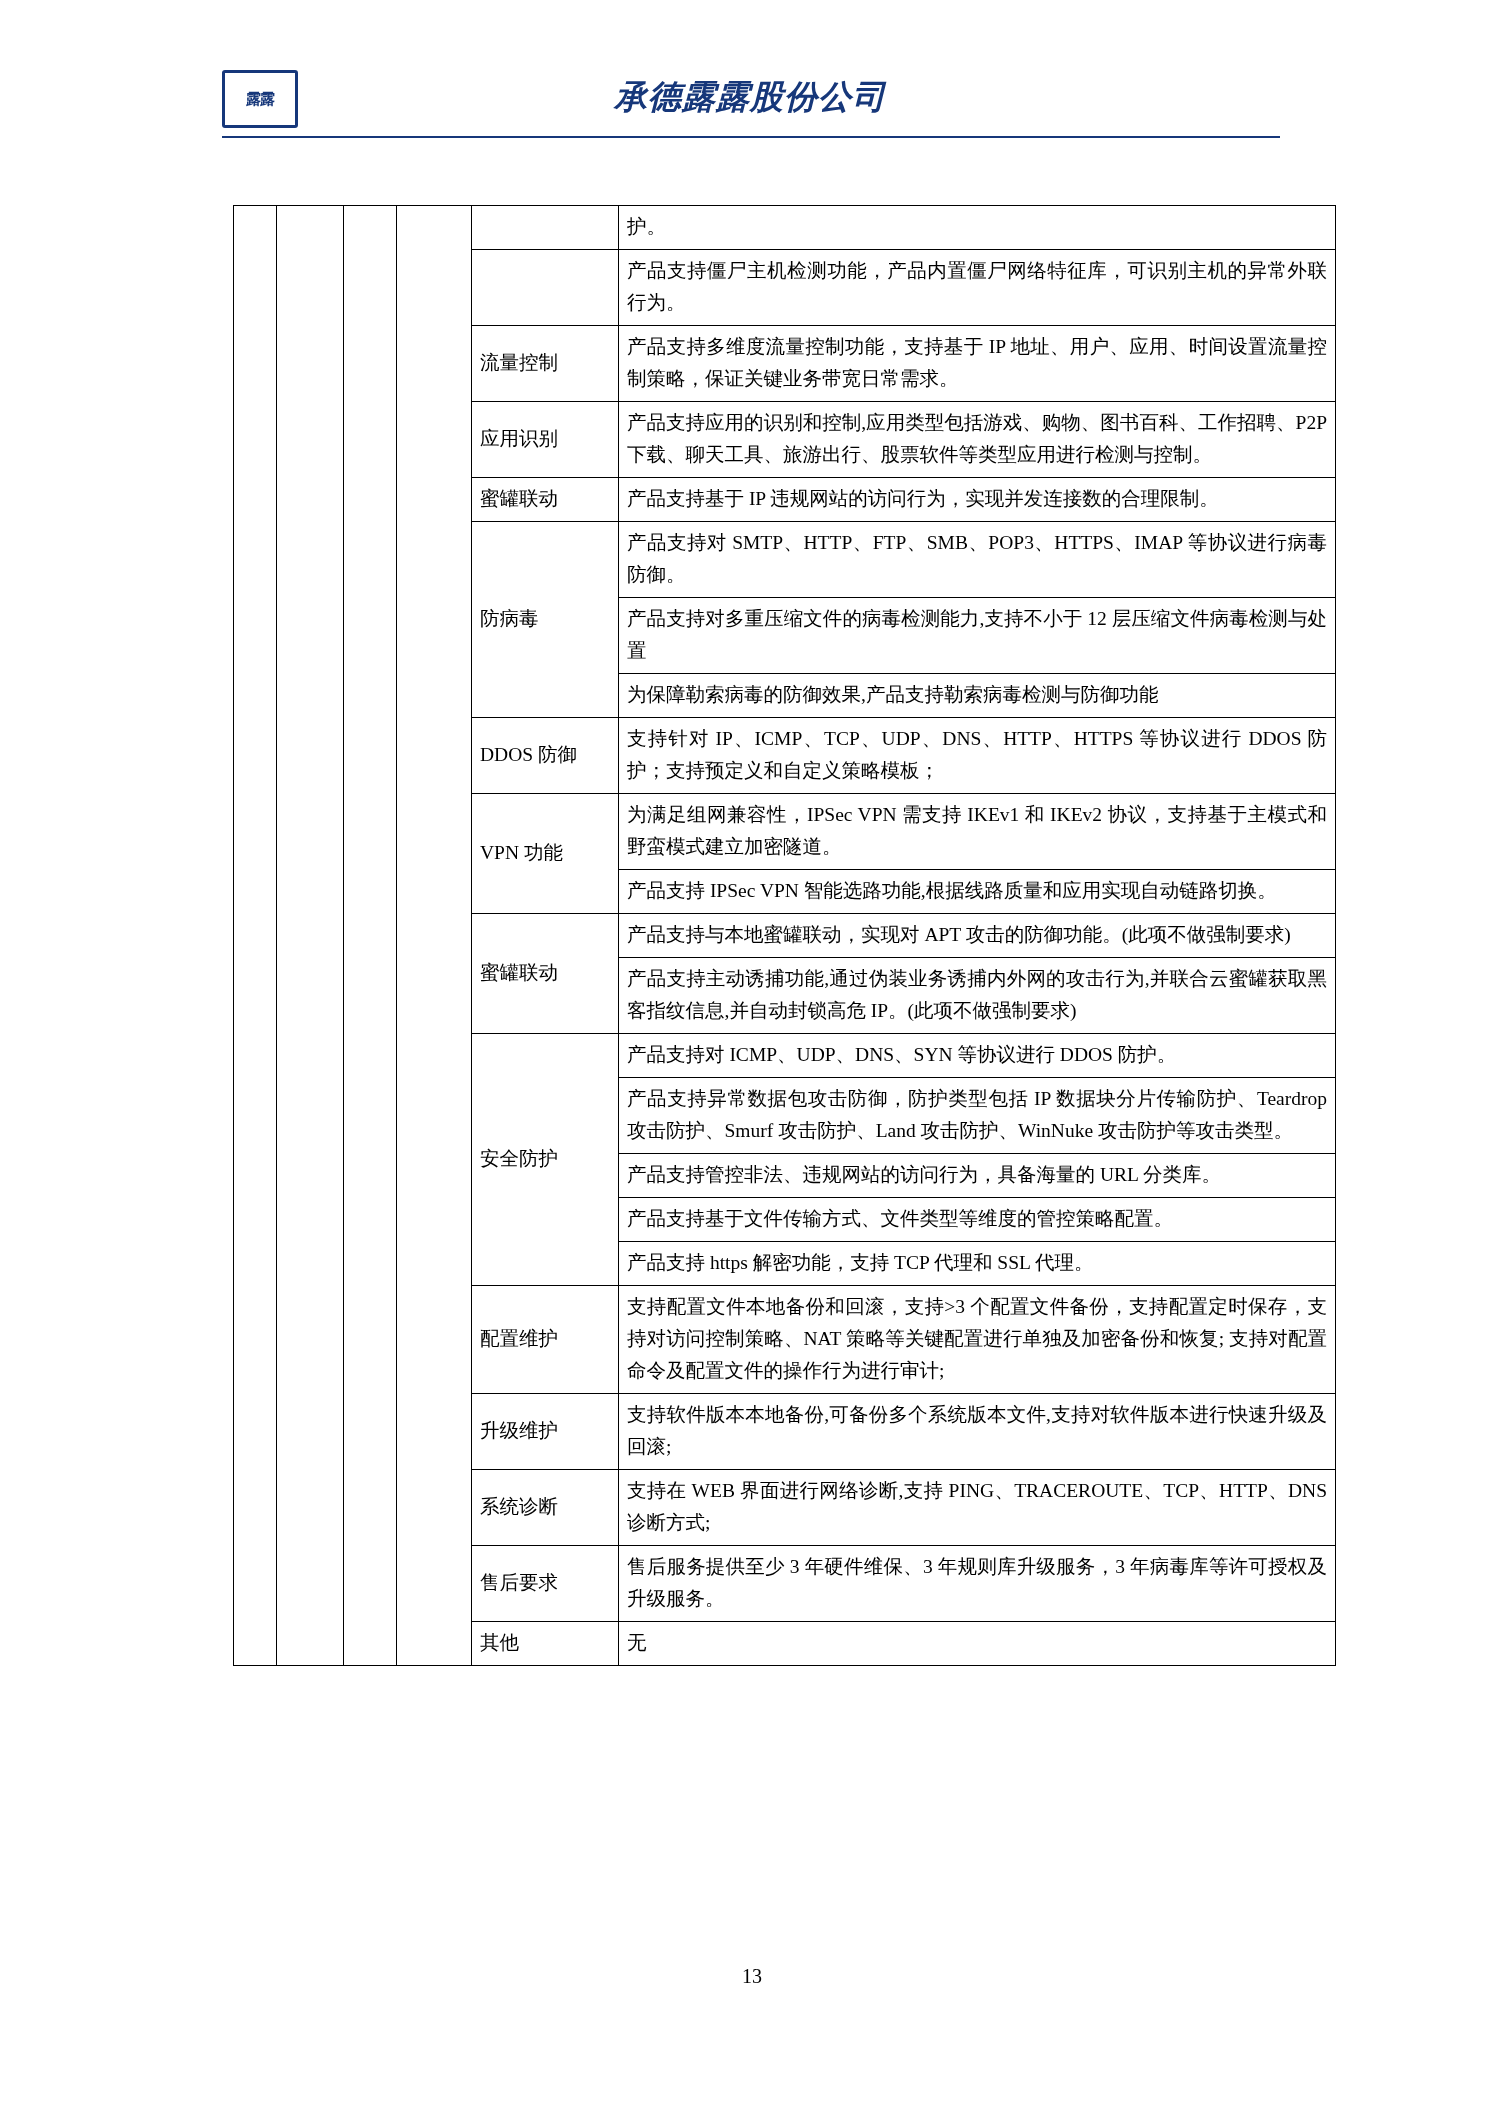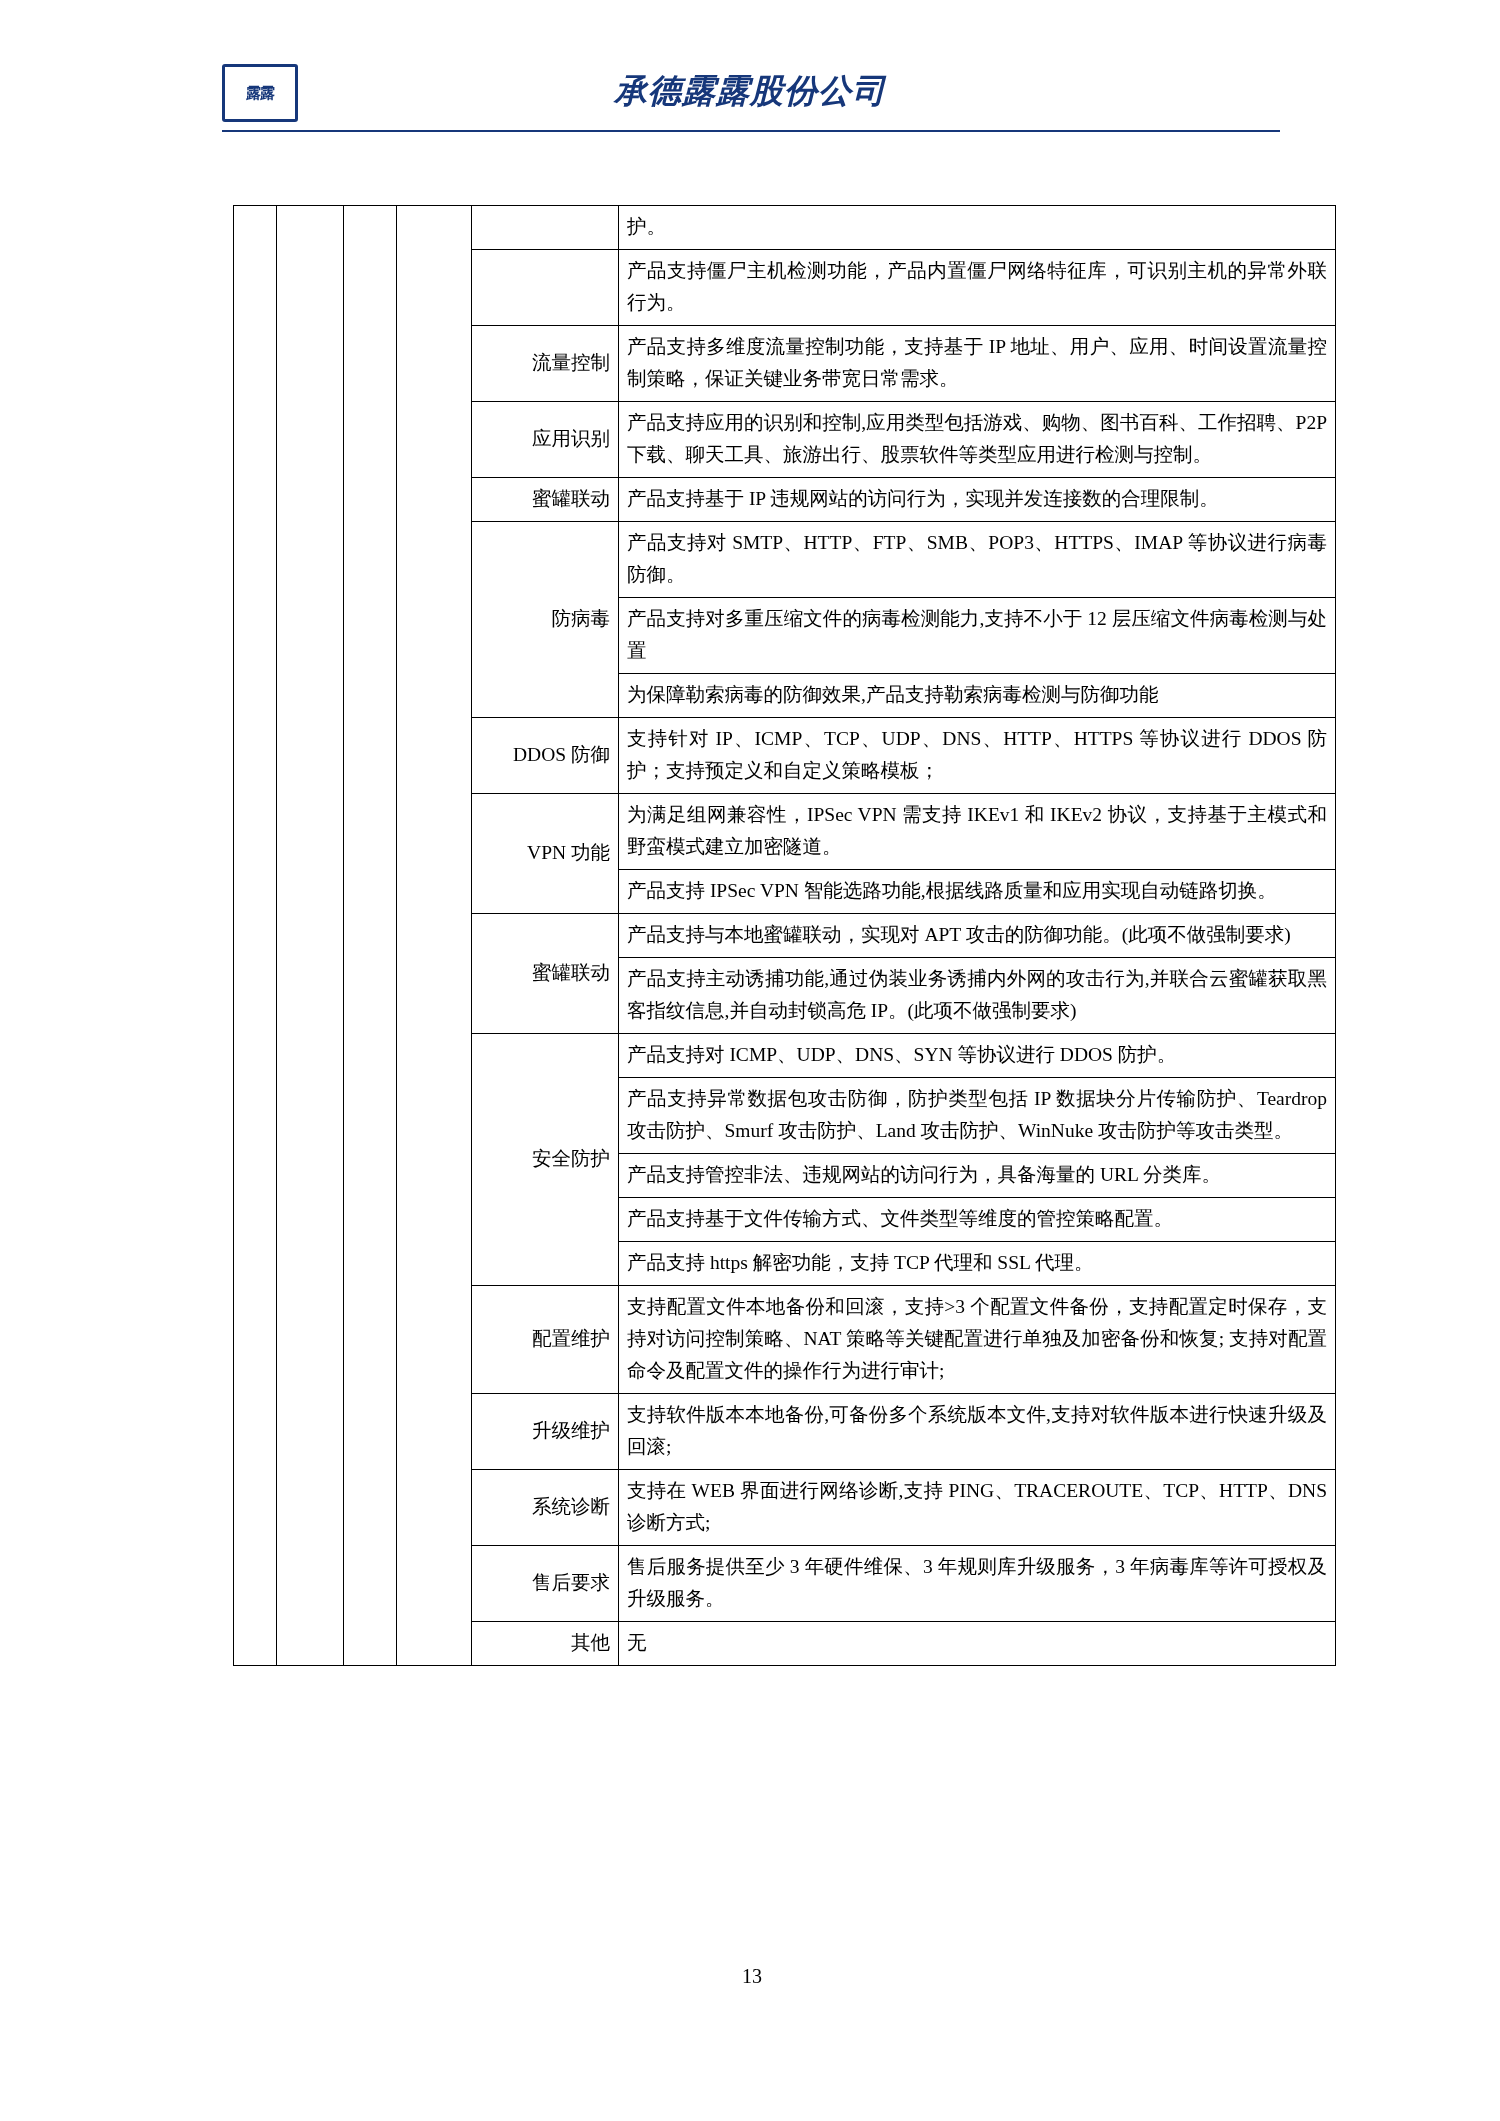--- a/index.html
+++ b/index.html
@@ -18,21 +18,21 @@
     width: 1500px;
     height: 2121px;
     position: relative;
     box-sizing: border-box;
   }
 
   
   .header {
     position: absolute;
     left: 0;
-    top: 64px;
+    top: 70px;
     width: 1481px;
     height: 90px;
   }
   .logo {
     position: absolute;
     left: 222px;
     top: 0px;
     width: 76px;
     height: 58px;
     border: 3px solid #16377a;
@@ -93,21 +93,21 @@
     font-size: 19.5px;
     line-height: 32px;
     font-family: "Liberation Serif", "DejaVu Serif", serif;
   }
   td.c1 { width: 26px; padding: 0; }
   td.c2 { width: 50px; padding: 0; }
   td.c3 { width: 36px; padding: 0; }
   td.c4 { width: 58px; padding: 0; }
   td.label {
     width: 130px;
-    text-align: right;
+    text-align: left;
     padding: 5px 4px;
   }
   td.desc {
     width: 700px;
     text-align: justify;
     text-justify: inter-ideograph;
   }
 
   
   .section-heading {

